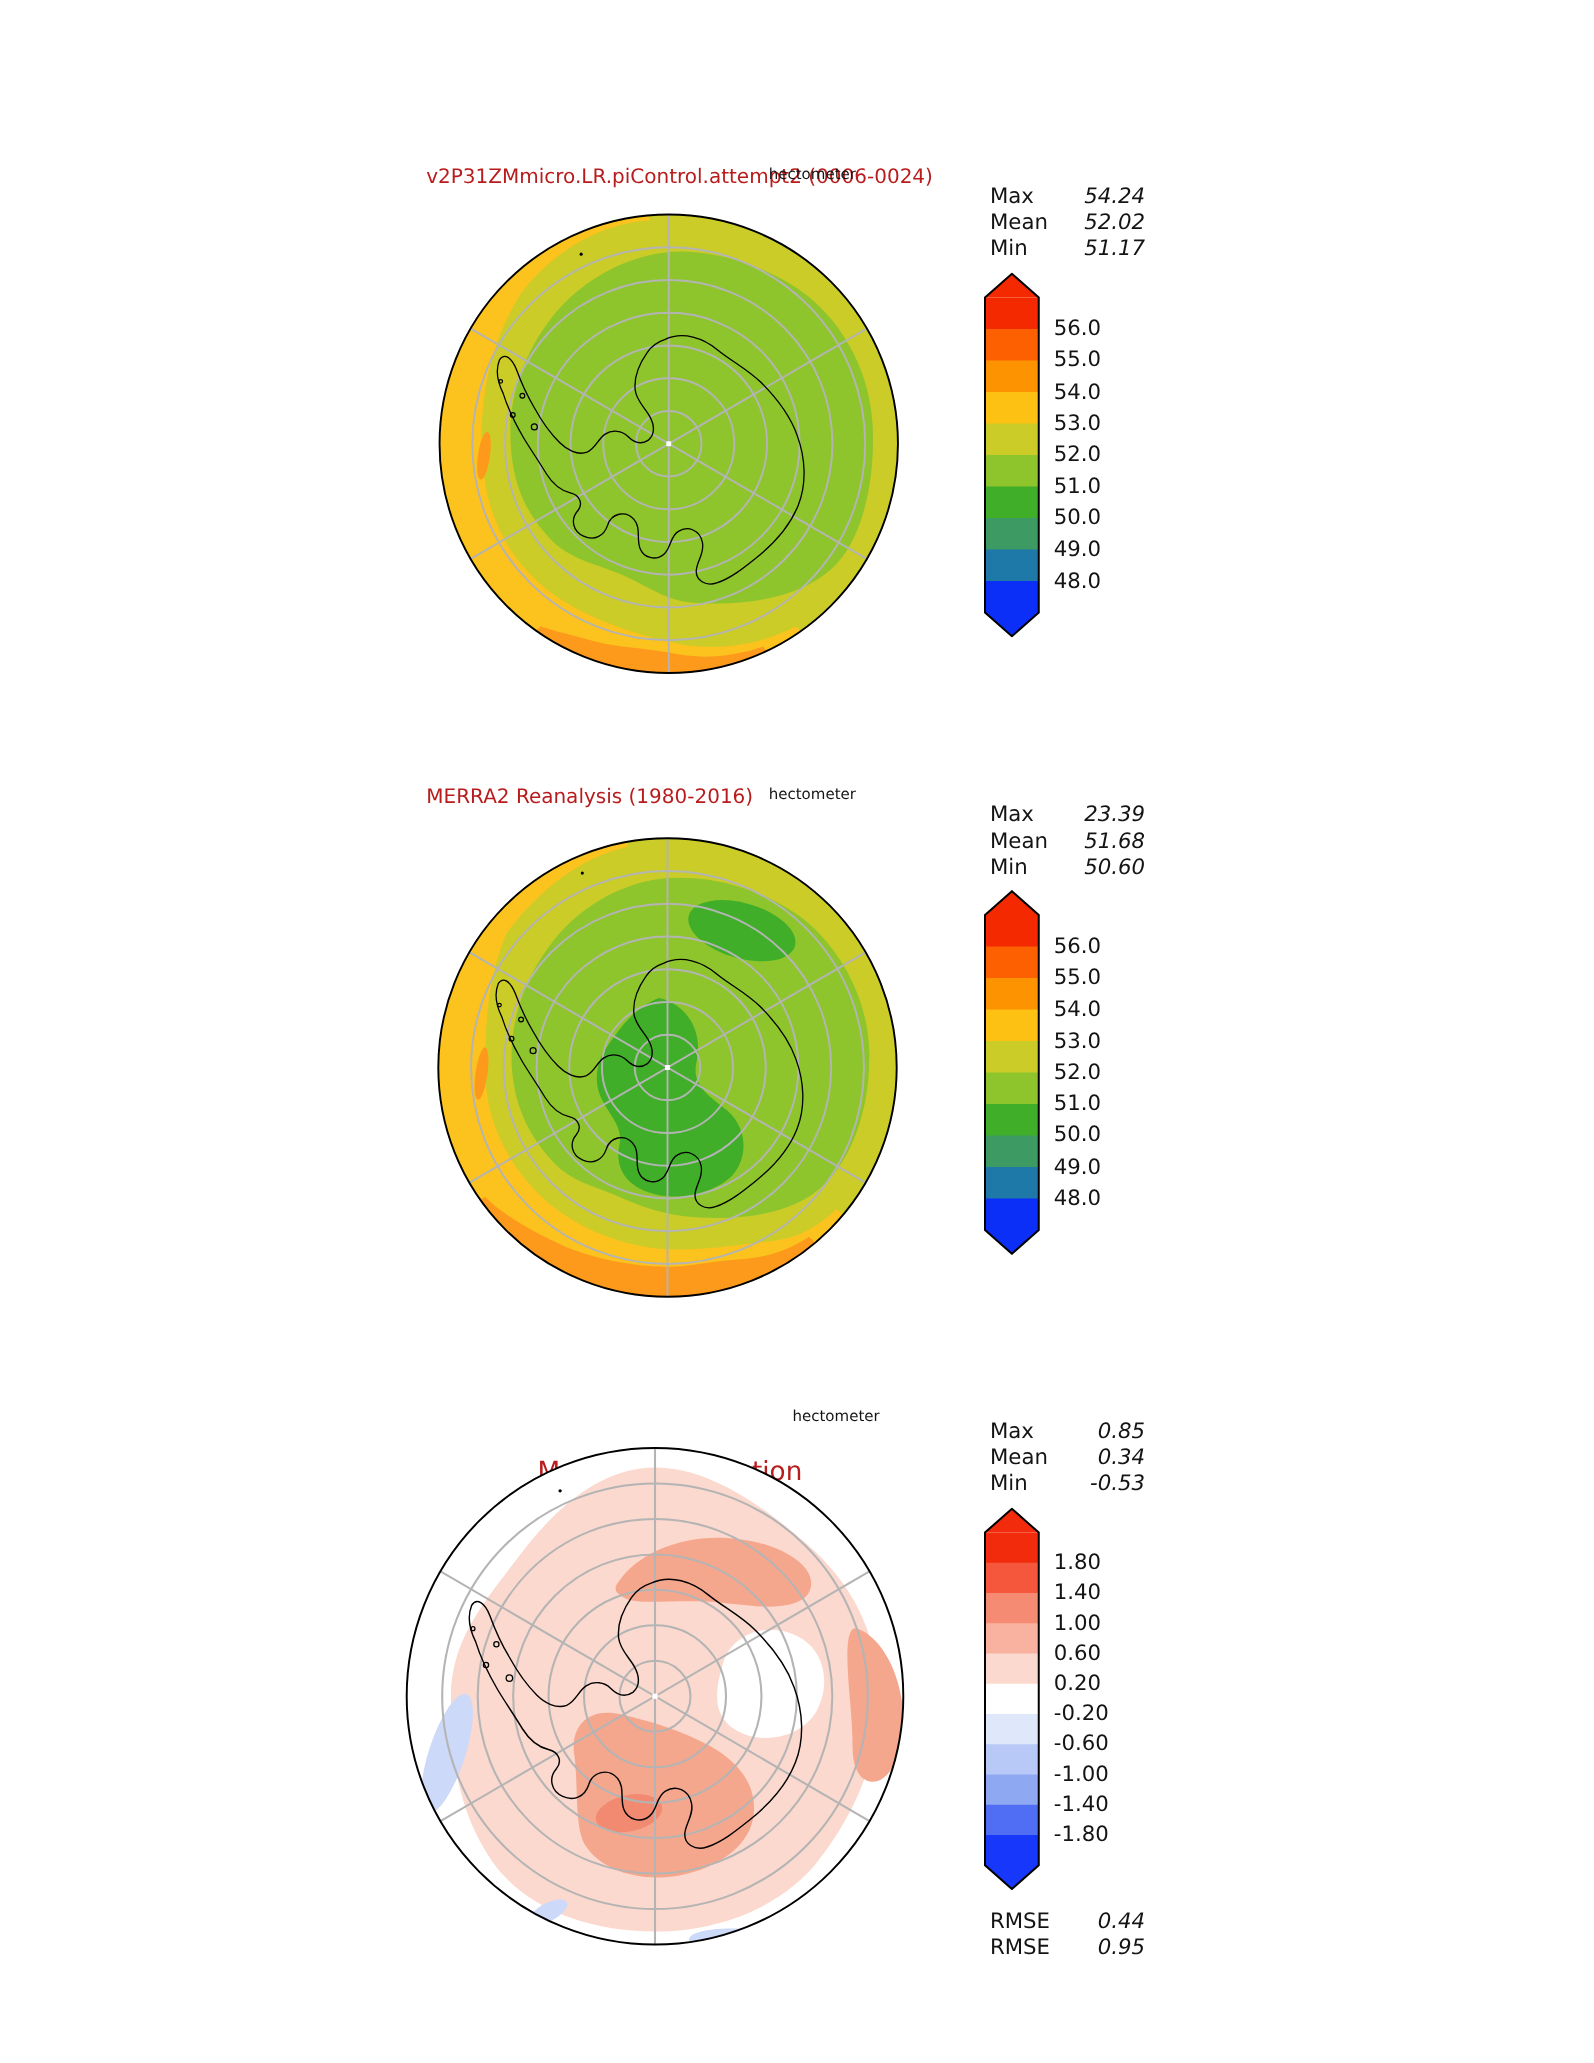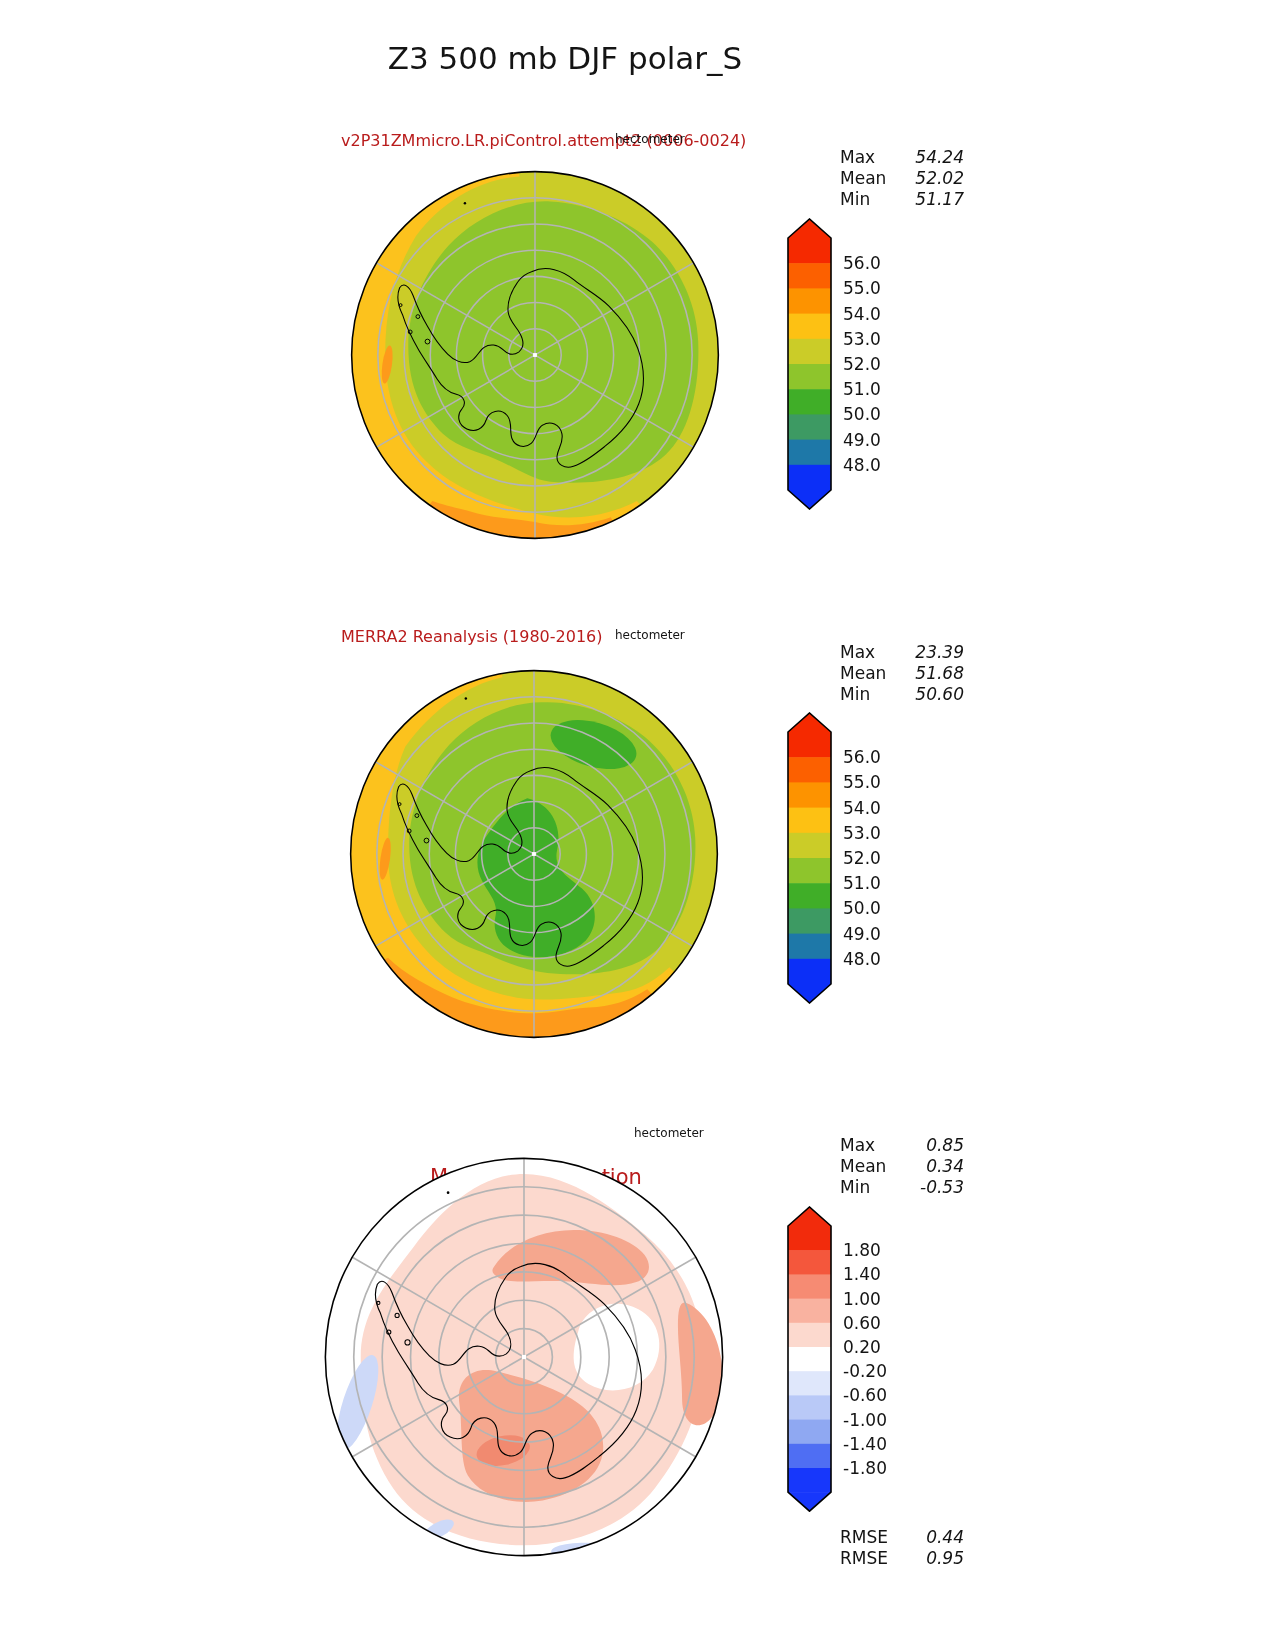--- a/index.html
+++ b/index.html
@@ -3,38 +3,37 @@
 <meta charset="utf-8">
 <style>
   html,body{margin:0;padding:0;background:#fff;}
   #canvas{position:relative;width:1275px;height:1650px;background:#fff;
           font-family:"DejaVu Sans","Liberation Sans",sans-serif;color:#000;overflow:hidden;}
   .fig-title{position:absolute;left:0;top:40px;width:1130px;text-align:center;
              font-size:31px;color:#141414;white-space:nowrap;}
   .subtitle{position:absolute;font-size:16px;white-space:nowrap;color:#b91c1c;}
   .subtitle.big{font-size:21px;}
   .units{position:absolute;font-size:12px;white-space:nowrap;color:#141414;}
-  .stats{position:absolute;width:124px;font-size:17px;line-height:21px;color:#141414;margin-left:48px;}
+  .stats{position:absolute;width:124px;font-size:17px;line-height:21px;color:#141414;}
   .stats .row{display:flex;justify-content:space-between;}
   .stats .val{text-align:right;font-style:italic;}
   .map{position:absolute;}
   .grat circle,.grat line{stroke:#b4b4b4;stroke-width:1.6;fill:none;}
   .coast{fill:none;stroke:#000;stroke-width:1.1;stroke-linejoin:round;stroke-linecap:round;}
   .isl{fill:none;stroke:#000;stroke-width:1;}
   .rim{fill:none;stroke:#000;stroke-width:1.6;}
   .colorbar{position:absolute;}
   .cb-tick{position:absolute;left:56px;font-size:17px;white-space:nowrap;
            transform:translateY(-50%);color:#141414;}
 </style>
 </head>
 <body>
 
 <div id="canvas">
 
-  <div class="fig-title">Z3 500 mb DJF polar_S</div>
 
   <div class="subtitle" style="left:341px;top:131px">v2P31ZMmicro.LR.piControl.attempt2 (0006-0024)</div>
   <div class="units" style="left:615px;top:132px">hectometer</div>
 
   <div class="stats" style="left:792px;top:147px">
     <div class="row">
       <span>Max</span>
       <span class="val">54.24</span>
     </div>
     <div class="row">

